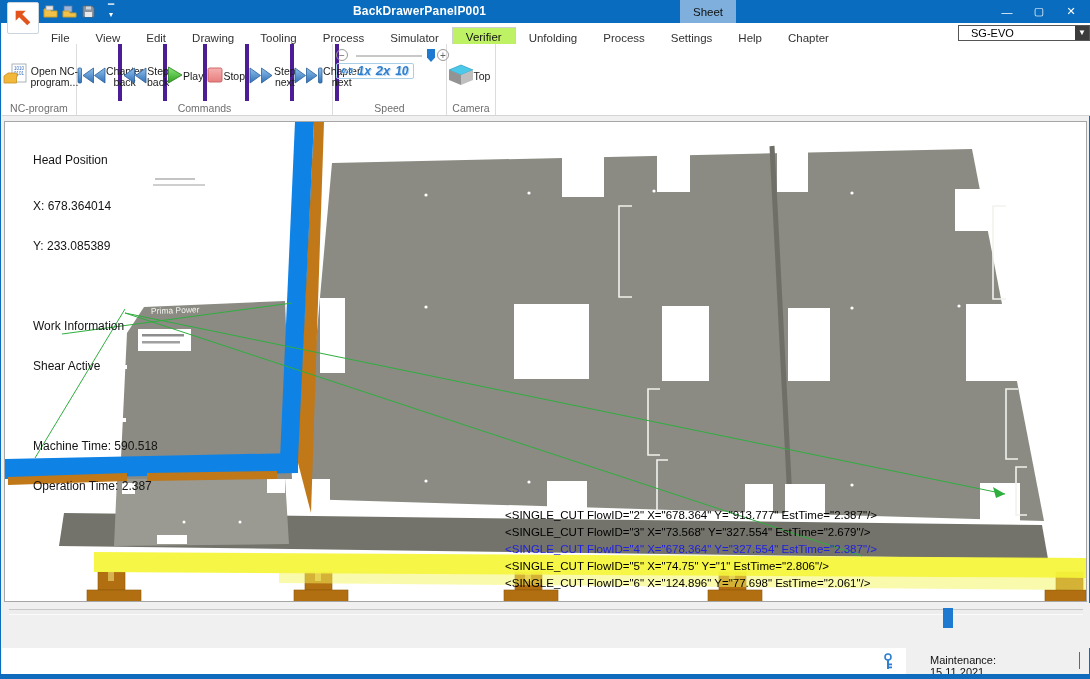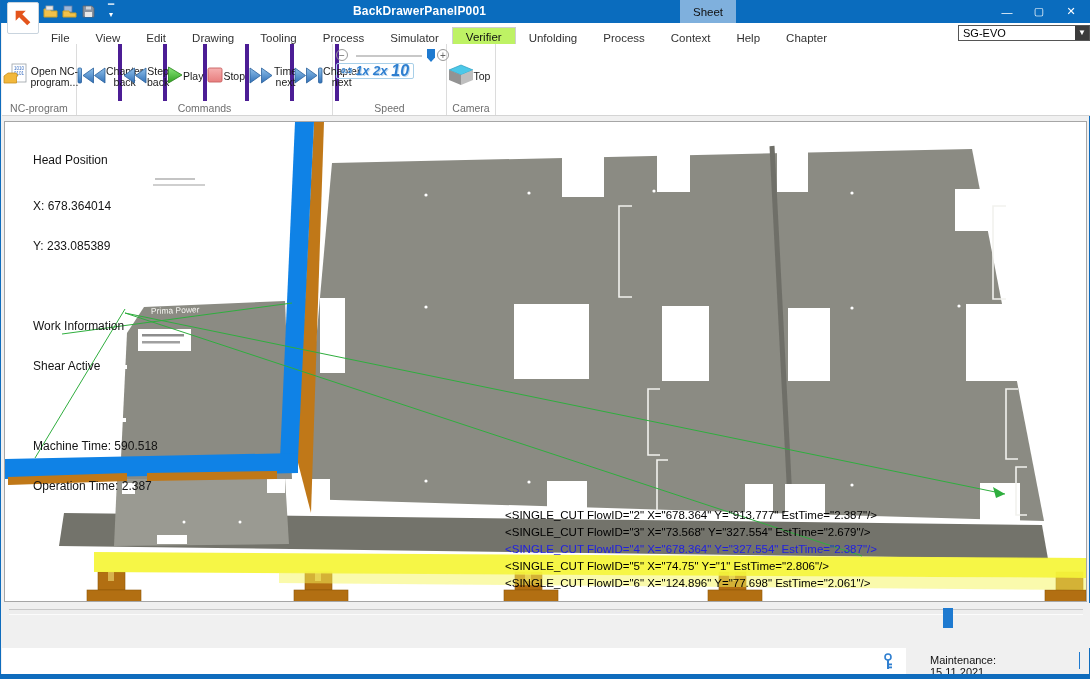--- a/index.html
+++ b/index.html
@@ -20,21 +20,21 @@
   .winbtns{position:absolute;right:4px;top:0;height:23px;display:flex;}
   .winbtn{width:32px;height:23px;color:#fff;font-size:11px;display:flex;align-items:center;justify-content:center;cursor:default;}
 
   
   .menubar{position:absolute;left:1px;top:23px;width:1088px;height:30px;background:#fff;display:flex;
            align-items:center;padding-left:36px;box-sizing:border-box;border-bottom:1px solid #e4e4e4;}
   .mitem{padding:0 13px;font-size:11.5px;color:#333;height:20px;line-height:20px;}
   .mitem.selected{border:1px solid #cfcfcf;border-bottom:1px solid #fff;background:#bef264;height:21px;
                   line-height:19px;margin-bottom:-1px;color:#111;}
   .mselector{position:absolute;left:956px;top:2px;width:132px;height:16px;background:#fff;border:1px solid #555;
-             font-size:11px;line-height:15px;padding-left:4px;box-sizing:border-box;color:#000;}
+             font-size:11px;line-height:15px;padding-left:12px;box-sizing:border-box;color:#000;}
   .mselector .arrow{position:absolute;right:0;top:0;width:14px;height:14px;background:#3c3c3c;color:#fff;
                     font-size:8px;text-align:center;line-height:14px;}
 
   
   .ribbon{position:absolute;left:1px;top:44px;width:1088px;height:71px;background:#fff;
           border-bottom:1px solid #d4d4d4;display:flex;}
   .rgroup{position:relative;height:71px;border-right:1px solid #dcdcdc;box-sizing:border-box;}
   .rlabel{position:absolute;bottom:1px;left:0;right:0;text-align:center;font-size:10.5px;color:#6e6e6e;}
   .rbtn{display:inline-flex;flex-direction:row;align-items:center;justify-content:flex-start;
         padding-top:5px;height:52px;box-sizing:content-box;}
@@ -47,21 +47,21 @@
   .g-speed{width:114px;}
   .g-cam{width:49px;text-align:center;}
   .sliderrow{position:absolute;left:3px;top:4px;width:108px;height:15px;}
   .scirc{position:absolute;top:1px;width:12px;height:12px;border:1px solid #9a9a9a;border-radius:50%;
          font-size:10px;line-height:11px;text-align:center;color:#666;box-sizing:border-box;}
   .strack{position:absolute;left:20px;top:7px;width:66px;height:2px;background:#c8c8c8;}
   .sthumb{position:absolute;left:90px;top:0;}
   .presets{position:absolute;left:3px;top:19px;width:78px;height:16px;border:1px solid #a8cfe8;border-radius:2px;
            display:flex;align-items:flex-end;justify-content:space-around;padding:0 2px;box-sizing:border-box;}
   .presets span{font-weight:bold;font-style:italic;color:#2f7fd0;text-shadow:1px 1px 0 #bcd8ee;line-height:14px;}
-  .ps0{font-size:8px;} .ps1{font-size:12px;} .ps2{font-size:13px;} .ps3{font-size:16px;}
+  .ps0{font-size:8px;} .ps1{font-size:12px;} .ps2{font-size:13px;} .ps3{font-size:12px;}
 
   
   .viewport{position:absolute;left:3px;top:121px;width:1083px;height:481px;background:#fff;
             border:1px solid #a6a6a6;box-sizing:border-box;overflow:hidden;}
   .hud{position:absolute;left:28px;top:5px;color:#141414;font-size:12px;line-height:13.5px;white-space:pre;}
   .hud .hgap{height:12px;}
   .hud .htitle{margin-bottom:5px;}
   .ncl{position:absolute;left:500px;font-size:11.5px;color:#000;white-space:pre;}
   .ncl.active{color:#2020e0;}
 
@@ -139,21 +139,21 @@
     <span class="mitem">File</span>
     <span class="mitem">View</span>
     <span class="mitem">Edit</span>
     <span class="mitem">Drawing</span>
     <span class="mitem">Tooling</span>
     <span class="mitem">Process</span>
     <span class="mitem">Simulator</span>
     <span class="mitem selected">Verifier</span>
     <span class="mitem">Unfolding</span>
     <span class="mitem">Process</span>
-    <span class="mitem">Context</span>
+    <span class="mitem">Settings</span>
     <span class="mitem">Help</span>
     <span class="mitem">Chapter</span>
     <div class="mselector">
       <span>SG-EVO</span>
       <span class="arrow">▼</span>
     </div>
   </div>
 
   <div class="ribbon">
     <div class="rgroup g-nc">
@@ -207,21 +207,21 @@
         </span>
         <span class="rtx">Stop</span>
       </div>
       <div class="rbtn">
         <span class="ric">
           <svg width="25" height="17" viewBox="0 0 25 17">
               <path d="M1,1 L11.5,8.5 L1,16 Z" fill="url(#gb)" stroke="#2a5f9a" stroke-width="0.8"></path>
               <path d="M12.5,1 L23,8.5 L12.5,16 Z" fill="url(#gb)" stroke="#2a5f9a" stroke-width="0.8"></path>
             </svg>
         </span>
-        <span class="rtx" style="width:34px">Time next</span>
+        <span class="rtx" style="width:34px">Step next</span>
       </div>
       <div class="rbtn">
         <span class="ric">
           <svg width="29" height="17" viewBox="0 0 29 17">
               <path d="M1,1 L11.5,8.5 L1,16 Z" fill="url(#gb)" stroke="#2a5f9a" stroke-width="0.8"></path>
               <path d="M12.5,1 L23,8.5 L12.5,16 Z" fill="url(#gb)" stroke="#2a5f9a" stroke-width="0.8"></path>
               <rect x="24.5" y="1" width="3.5" height="15" rx="1" fill="url(#gb)" stroke="#2a5f9a" stroke-width="0.8"></rect>
             </svg>
         </span>
         <span class="rtx" style="width:44px">Chapter next</span>

